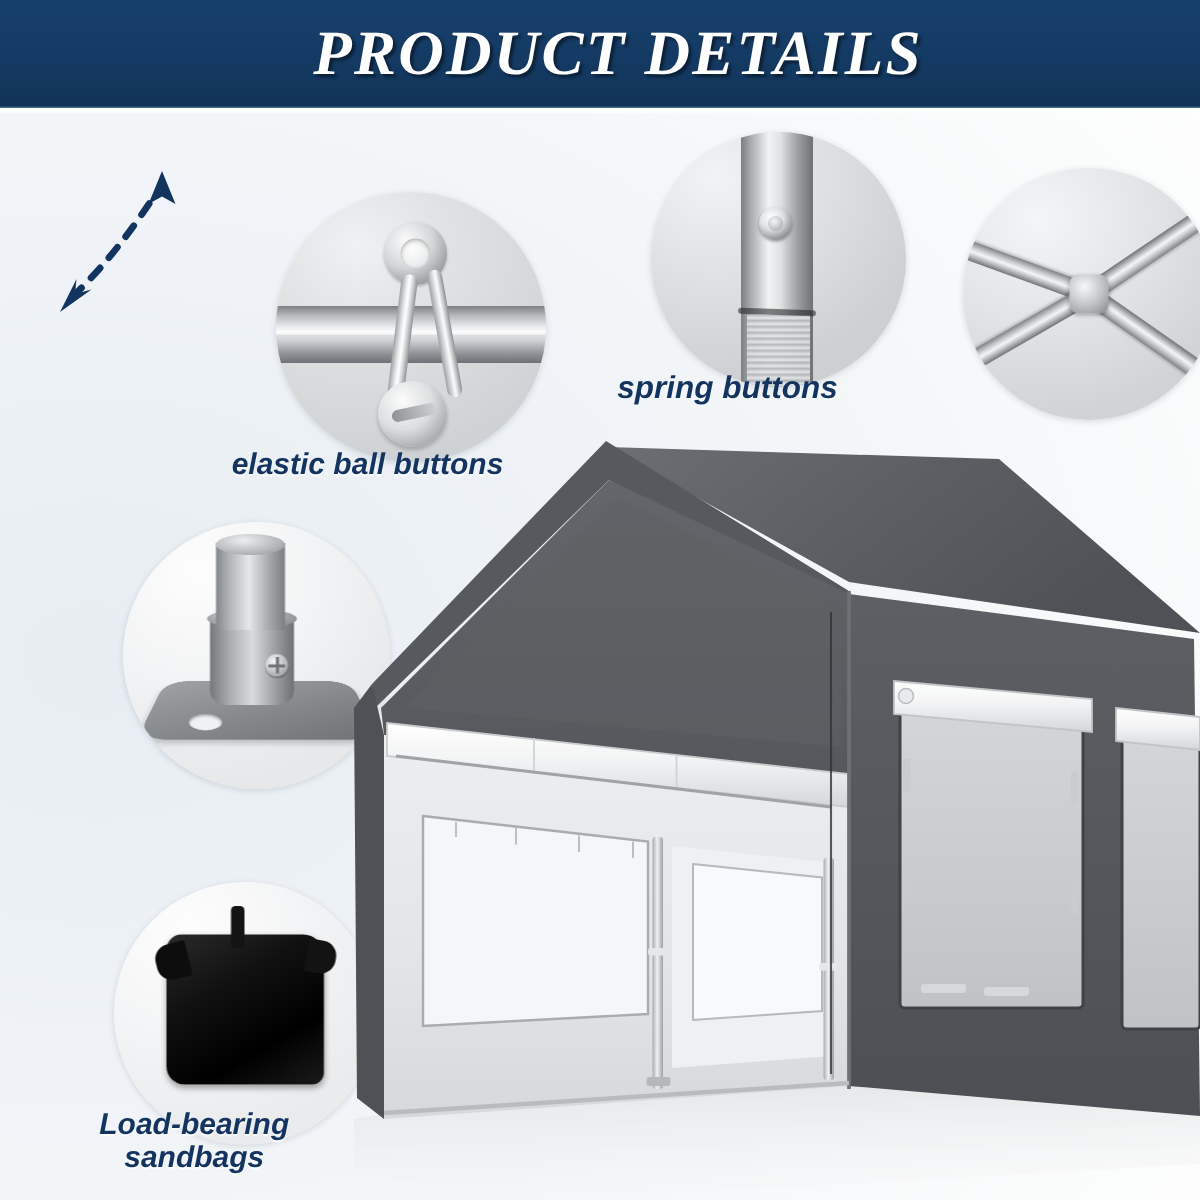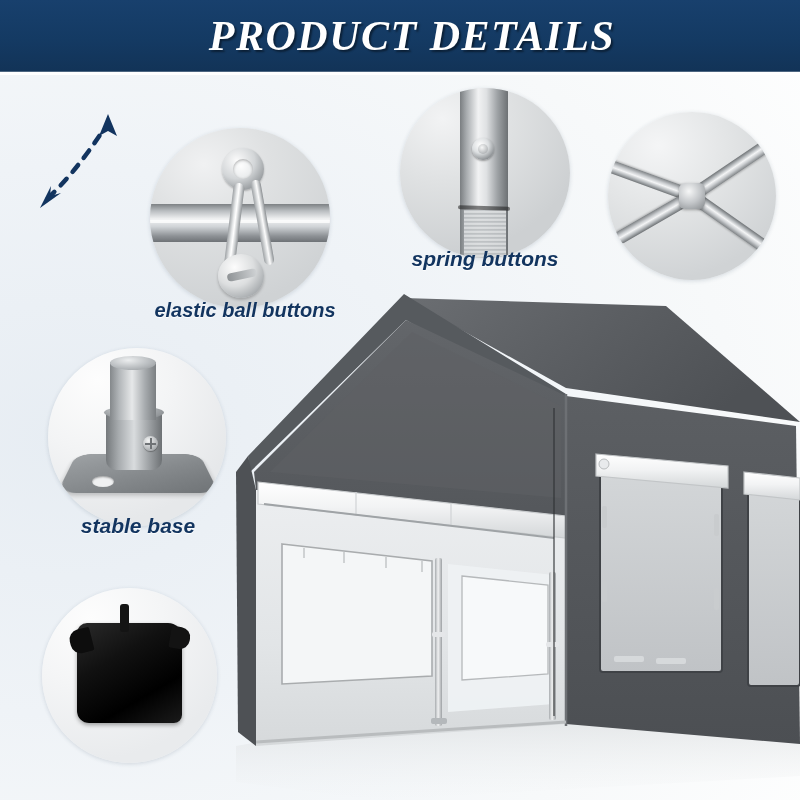--- a/index.html
+++ b/index.html
@@ -26,21 +26,21 @@
     font-family:"Liberation Serif", serif;
     font-style:italic;font-weight:bold;
     font-size:42px;letter-spacing:1.5px;
     color:#ffffff;
     text-shadow:2px 2px 2px rgba(0,0,0,.45);
     white-space:nowrap;
     margin-left:24px;
   }
 
   
-  .callout{position:absolute;}
+  .callout{position:absolute;padding-left:34px;}
   .bubble{
     position:relative;border-radius:50%;overflow:hidden;
     background:#eef1f3;
     box-shadow:0 1px 4px rgba(40,60,90,.16);
   }
   .caption{
     position:absolute;text-align:center;
     font-family:"Liberation Sans", sans-serif;
     font-weight:bold;font-style:italic;
     color:#12345f;
@@ -241,28 +241,29 @@
   <div class="callout">
     <div class="bubble" id="b4">
       <div class="b4-plate"></div>
       <div class="b4-hole"></div>
       <div class="b4-socket"></div>
       <div class="b4-lip"></div>
       <div class="b4-tube"></div>
       <div class="b4-tube-top"></div>
       <div class="b4-screw"></div>
     </div>
-    <div class="caption" id="c4">stable base</div>
   </div>
 
   <div class="callout">
     <div class="bubble" id="b5">
       <div class="b5-bag"></div>
       <div class="b5-handle"></div>
     </div>
+    <div class="caption" id="c5">Load-bearing
+sandbags</div>
   </div>
 
   <div class="tent">
     <svg width="564" height="524" viewBox="0 0 564 524" aria-hidden="true">
       <defs>
         <linearGradient id="roofG" x1="0" y1="0" x2="1" y2="0.4">
           <stop offset="0%" stop-color="#6b6e72"></stop>
           <stop offset="45%" stop-color="#5d6064"></stop>
           <stop offset="100%" stop-color="#4e5155"></stop>
         </linearGradient>

